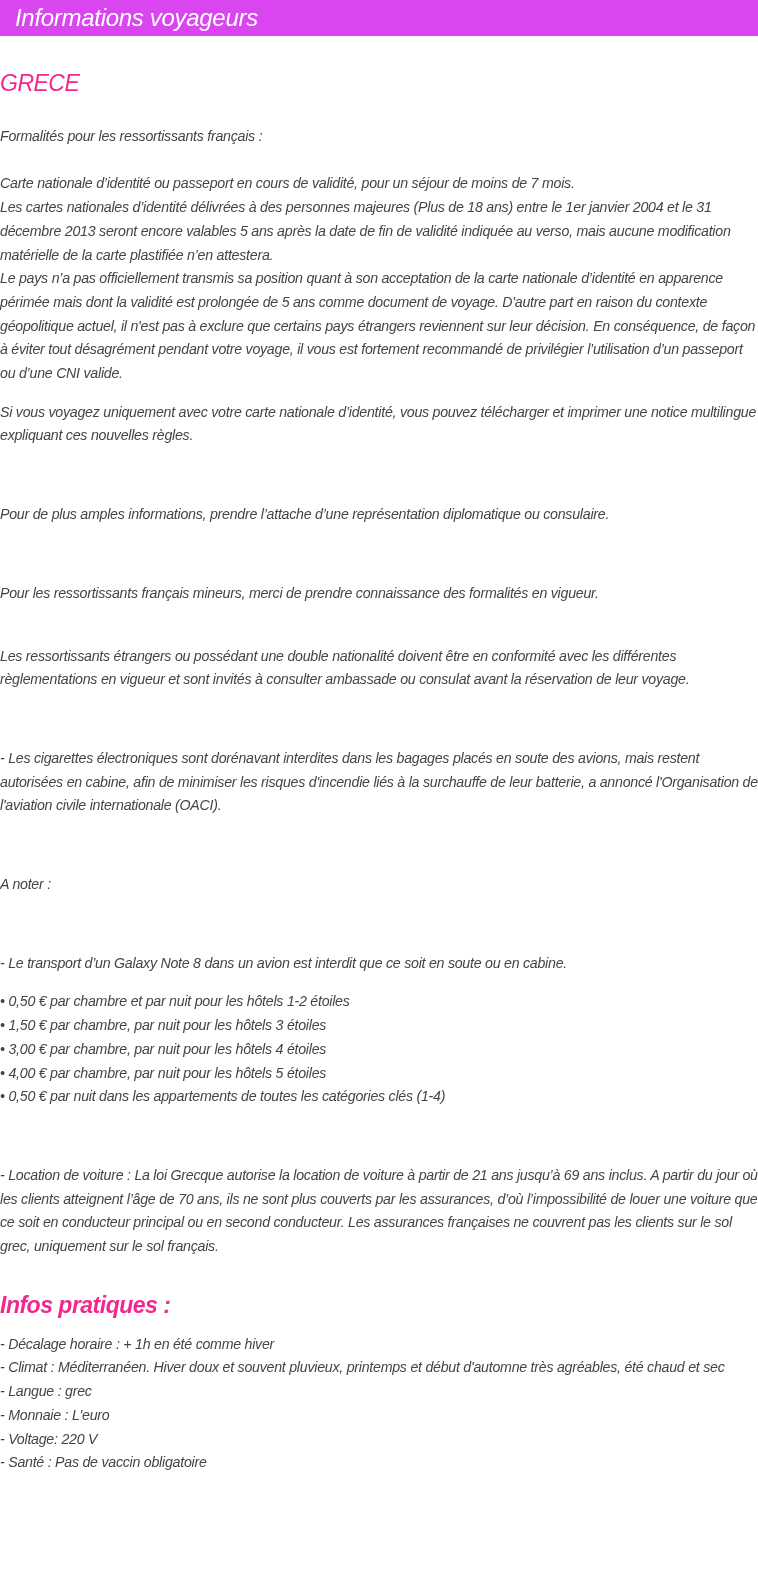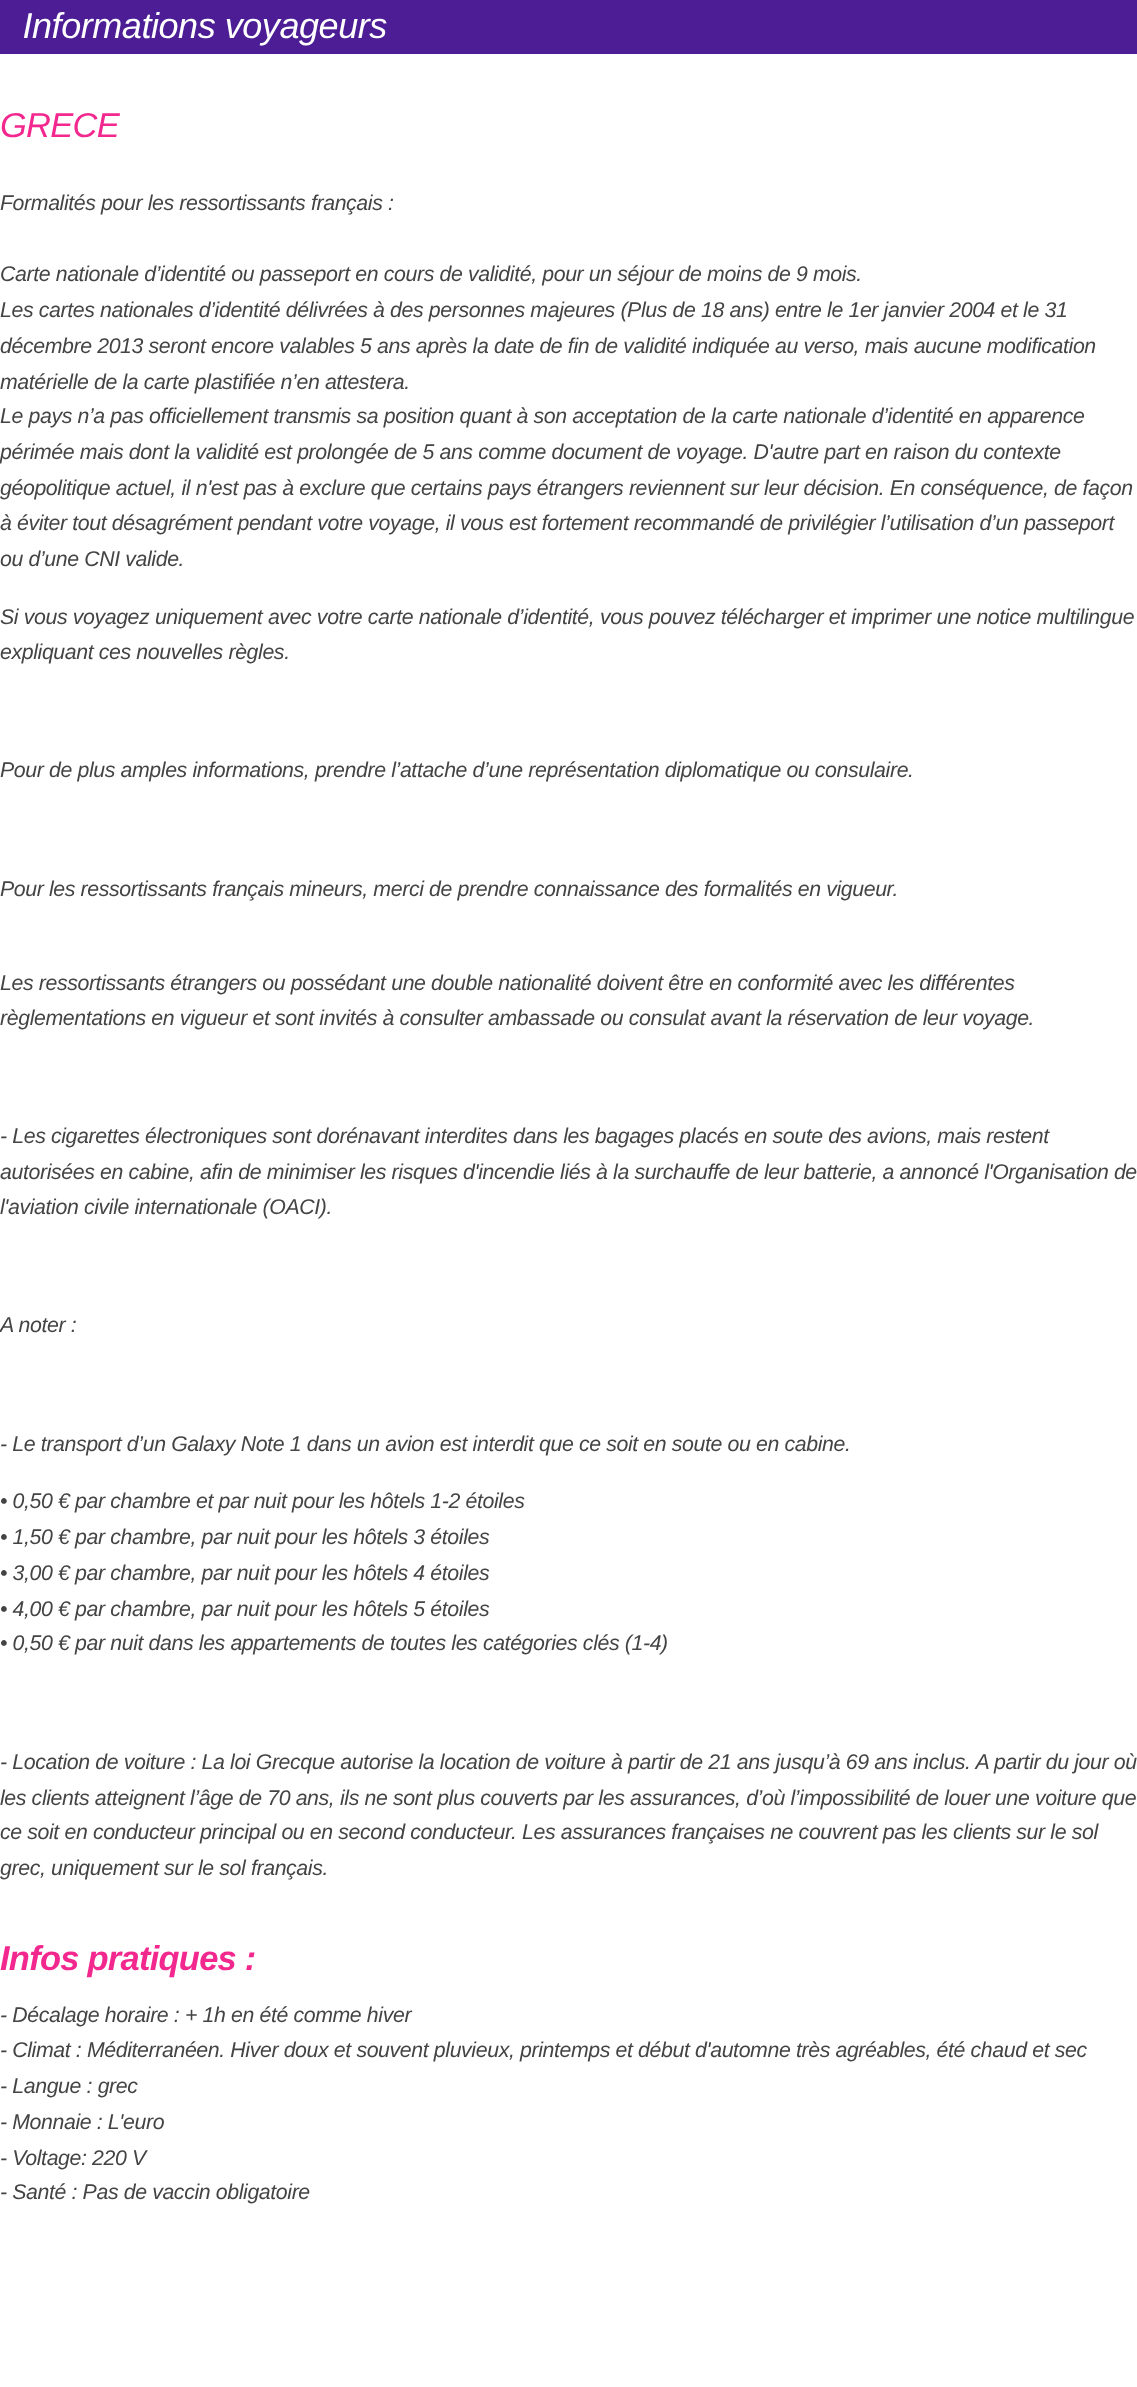--- a/index.html
+++ b/index.html
@@ -6,21 +6,21 @@
       margin: 0;
       padding: 0;
       background: #ffffff;
     }
     body {
       width: 758px;
       font-family: "Liberation Sans", sans-serif;
       color: #444444;
     }
     .header-bar {
-      background: #4c1d95;
+      background: #d946ef;
       height: 36px;
       width: 758px;
       display: flex;
       align-items: center;
       box-sizing: border-box;
       padding-left: 15px;
     }
     .header-title {
       color: #ffffff;
       font-style: italic;
@@ -75,38 +75,38 @@
 <div class="header-bar">
   <h1 class="header-title">Informations voyageurs</h1>
 </div>
 
 <div class="content">
   <h2 class="country-title">GRECE</h2>
 
   <p class="p-intro">Formalités pour les ressortissants français :</p>
 
   <div class="p-block1">
-    <p>Carte nationale d’identité ou passeport en cours de validité, pour un séjour de moins de 9 mois.</p>
+    <p>Carte nationale d’identité ou passeport en cours de validité, pour un séjour de moins de 7 mois.</p>
     <p>Les cartes nationales d’identité délivrées à des personnes majeures (Plus de 18 ans) entre le 1er janvier 2004 et le 31 décembre 2013 seront encore valables 5 ans après la date de fin de validité indiquée au verso, mais aucune modification matérielle de la carte plastifiée n’en attestera.</p>
     <p>Le pays n’a pas officiellement transmis sa position quant à son acceptation de la carte nationale d’identité en apparence périmée mais dont la validité est prolongée de 5 ans comme document de voyage. D'autre part en raison du contexte géopolitique actuel, il n'est pas à exclure que certains pays étrangers reviennent sur leur décision. En conséquence, de façon à éviter tout désagrément pendant votre voyage, il vous est fortement recommandé de privilégier l’utilisation d’un passeport ou d’une CNI valide.</p>
   </div>
 
   <p class="p-notice">Si vous voyagez uniquement avec votre carte nationale d’identité, vous pouvez télécharger et imprimer une notice multilingue expliquant ces nouvelles règles.</p>
 
   <p class="gap-big">Pour de plus amples informations, prendre l’attache d’une représentation diplomatique ou consulaire.</p>
 
   <p class="gap-big">Pour les ressortissants français mineurs, merci de prendre connaissance des formalités en vigueur.</p>
 
   <p class="gap-mid">Les ressortissants étrangers ou possédant une double nationalité doivent être en conformité avec les différentes règlementations en vigueur et sont invités à consulter ambassade ou consulat avant la réservation de leur voyage.</p>
 
   <p class="gap-big">- Les cigarettes électroniques sont dorénavant interdites dans les bagages placés en soute des avions, mais restent autorisées en cabine, afin de minimiser les risques d'incendie liés à la surchauffe de leur batterie, a annoncé l'Organisation de l'aviation civile internationale (OACI).</p>
 
   <p class="gap-big">A noter :</p>
 
-  <p class="gap-big">- Le transport d’un Galaxy Note 1 dans un avion est interdit que ce soit en soute ou en cabine.</p>
+  <p class="gap-big">- Le transport d’un Galaxy Note 8 dans un avion est interdit que ce soit en soute ou en cabine.</p>
 
 
   <div class="bullets">
     <p>• 0,50 € par chambre et par nuit pour les hôtels 1-2 étoiles</p>
     <p>• 1,50 € par chambre, par nuit pour les hôtels 3 étoiles</p>
     <p>• 3,00 € par chambre, par nuit pour les hôtels 4 étoiles</p>
     <p>• 4,00 € par chambre, par nuit pour les hôtels 5 étoiles</p>
     <p>• 0,50 € par nuit dans les appartements de toutes les catégories clés (1-4)</p>
   </div>
 

